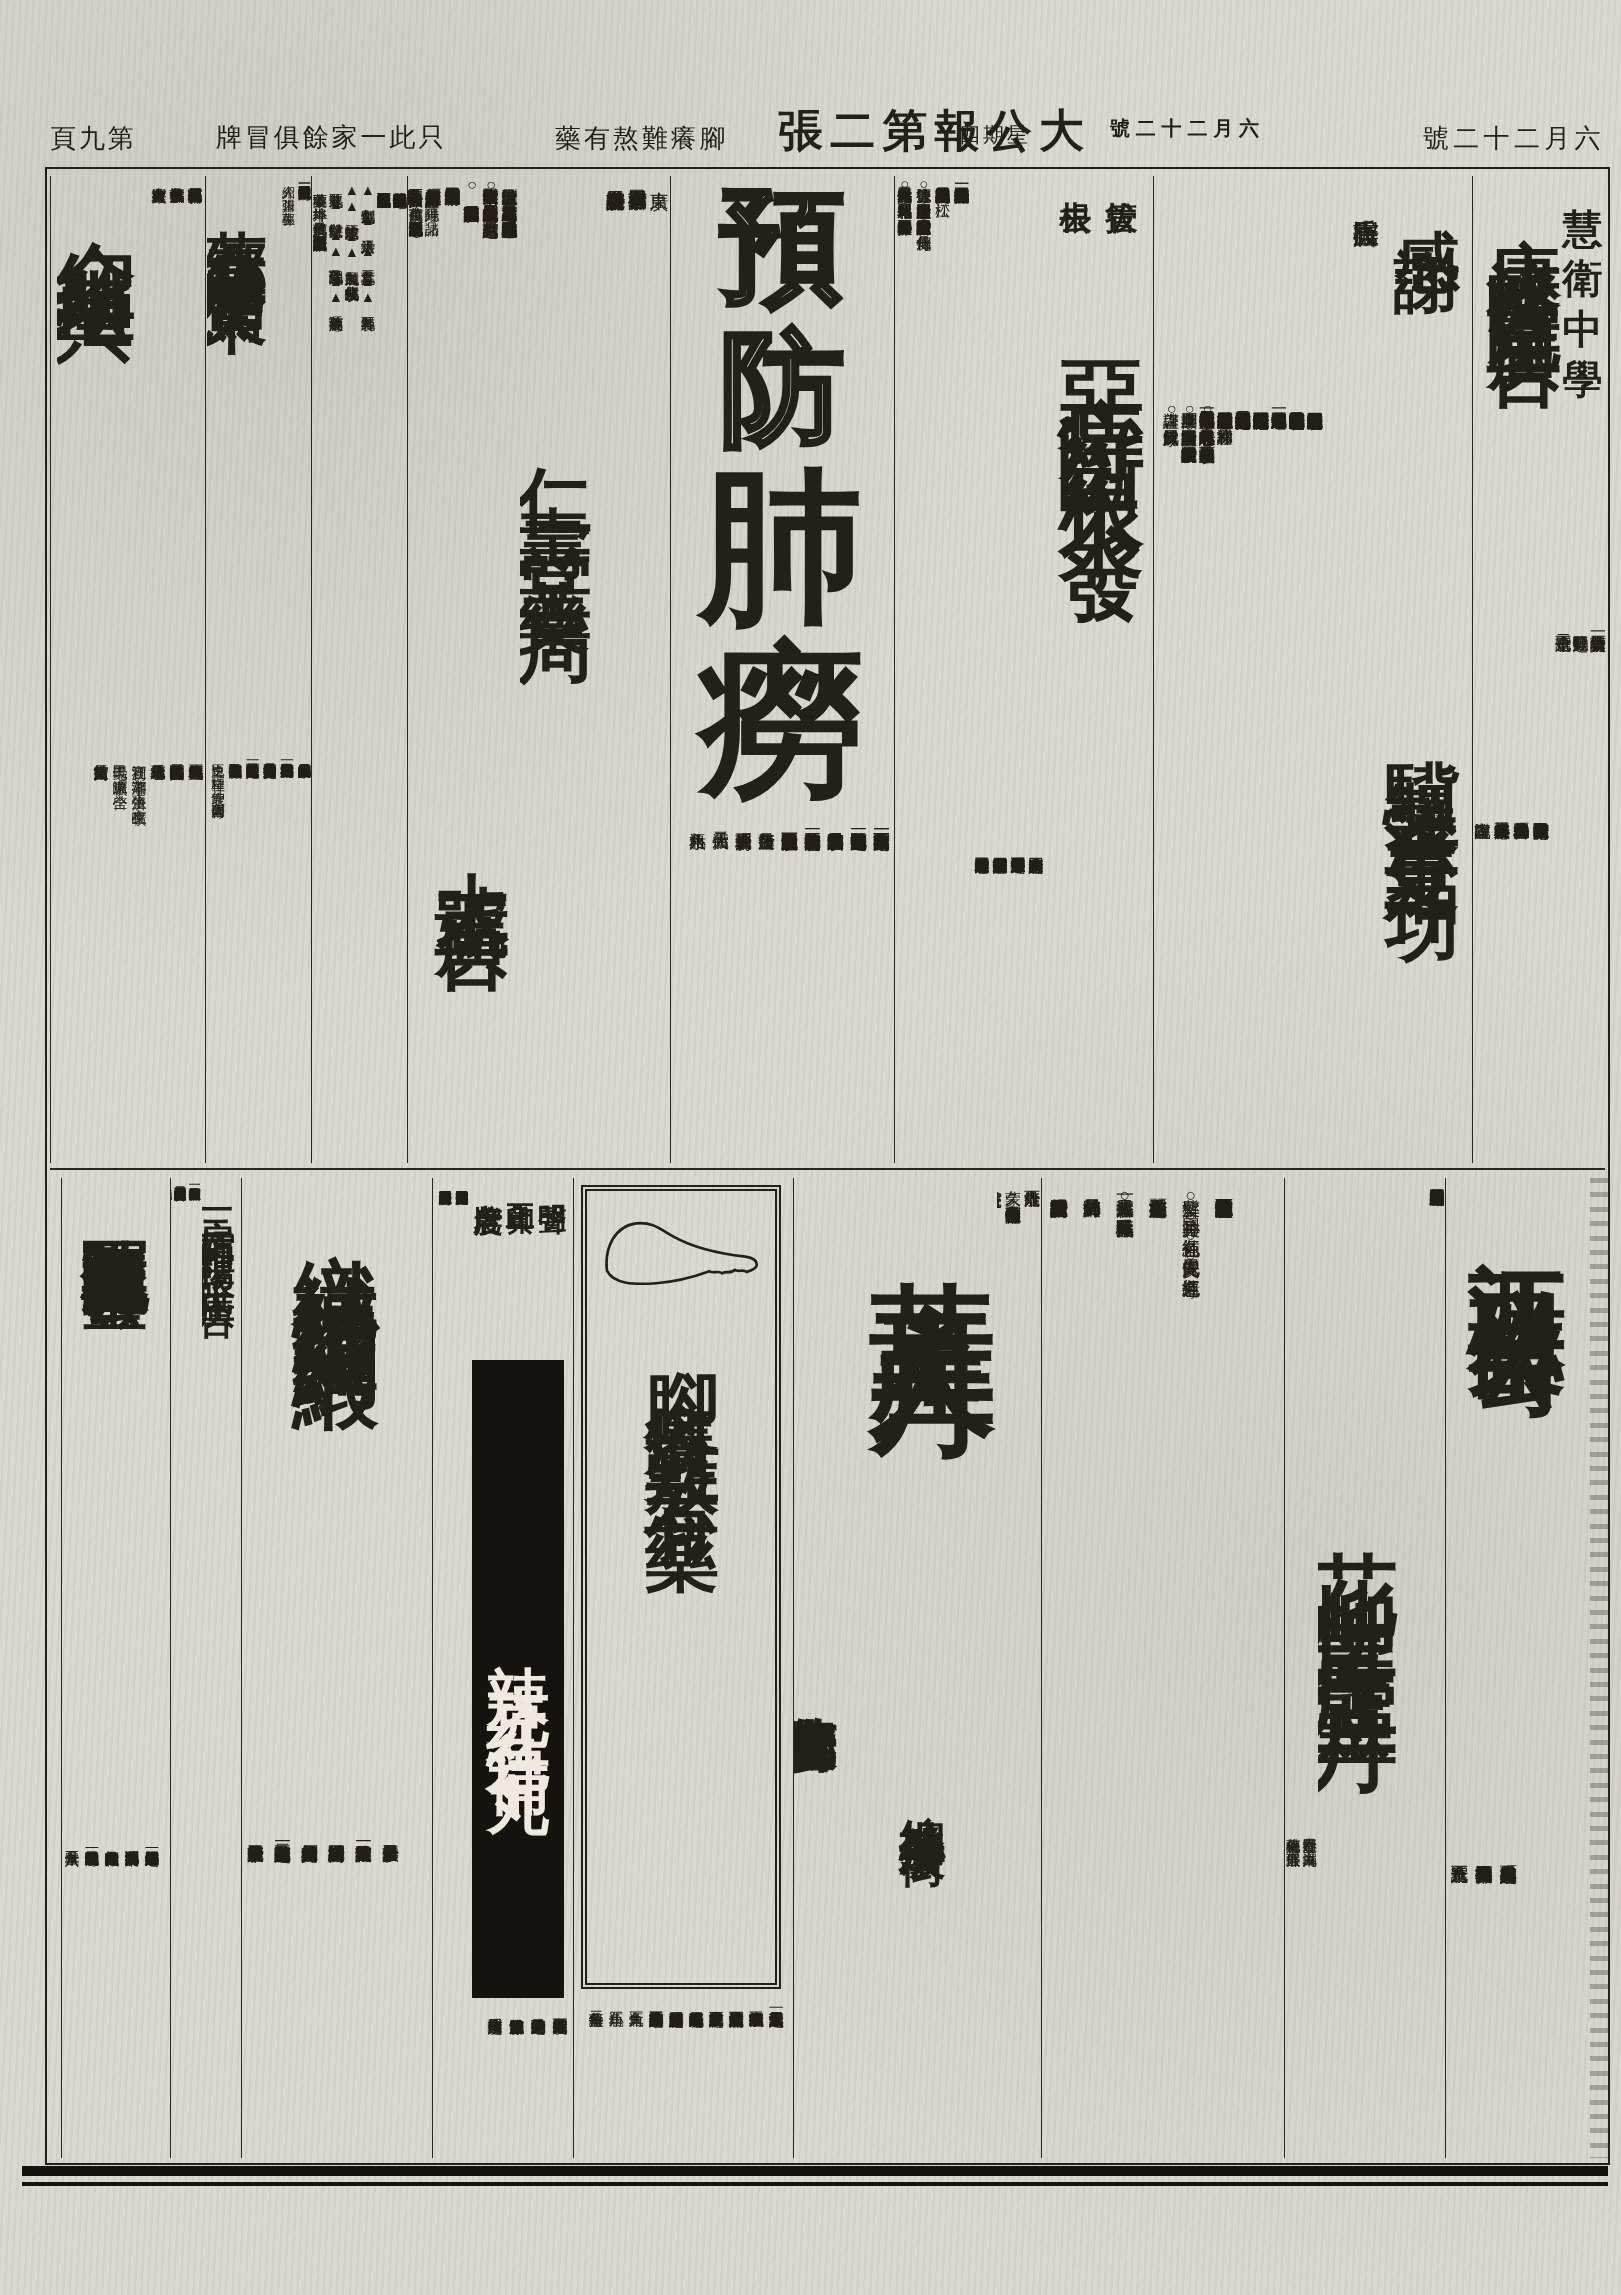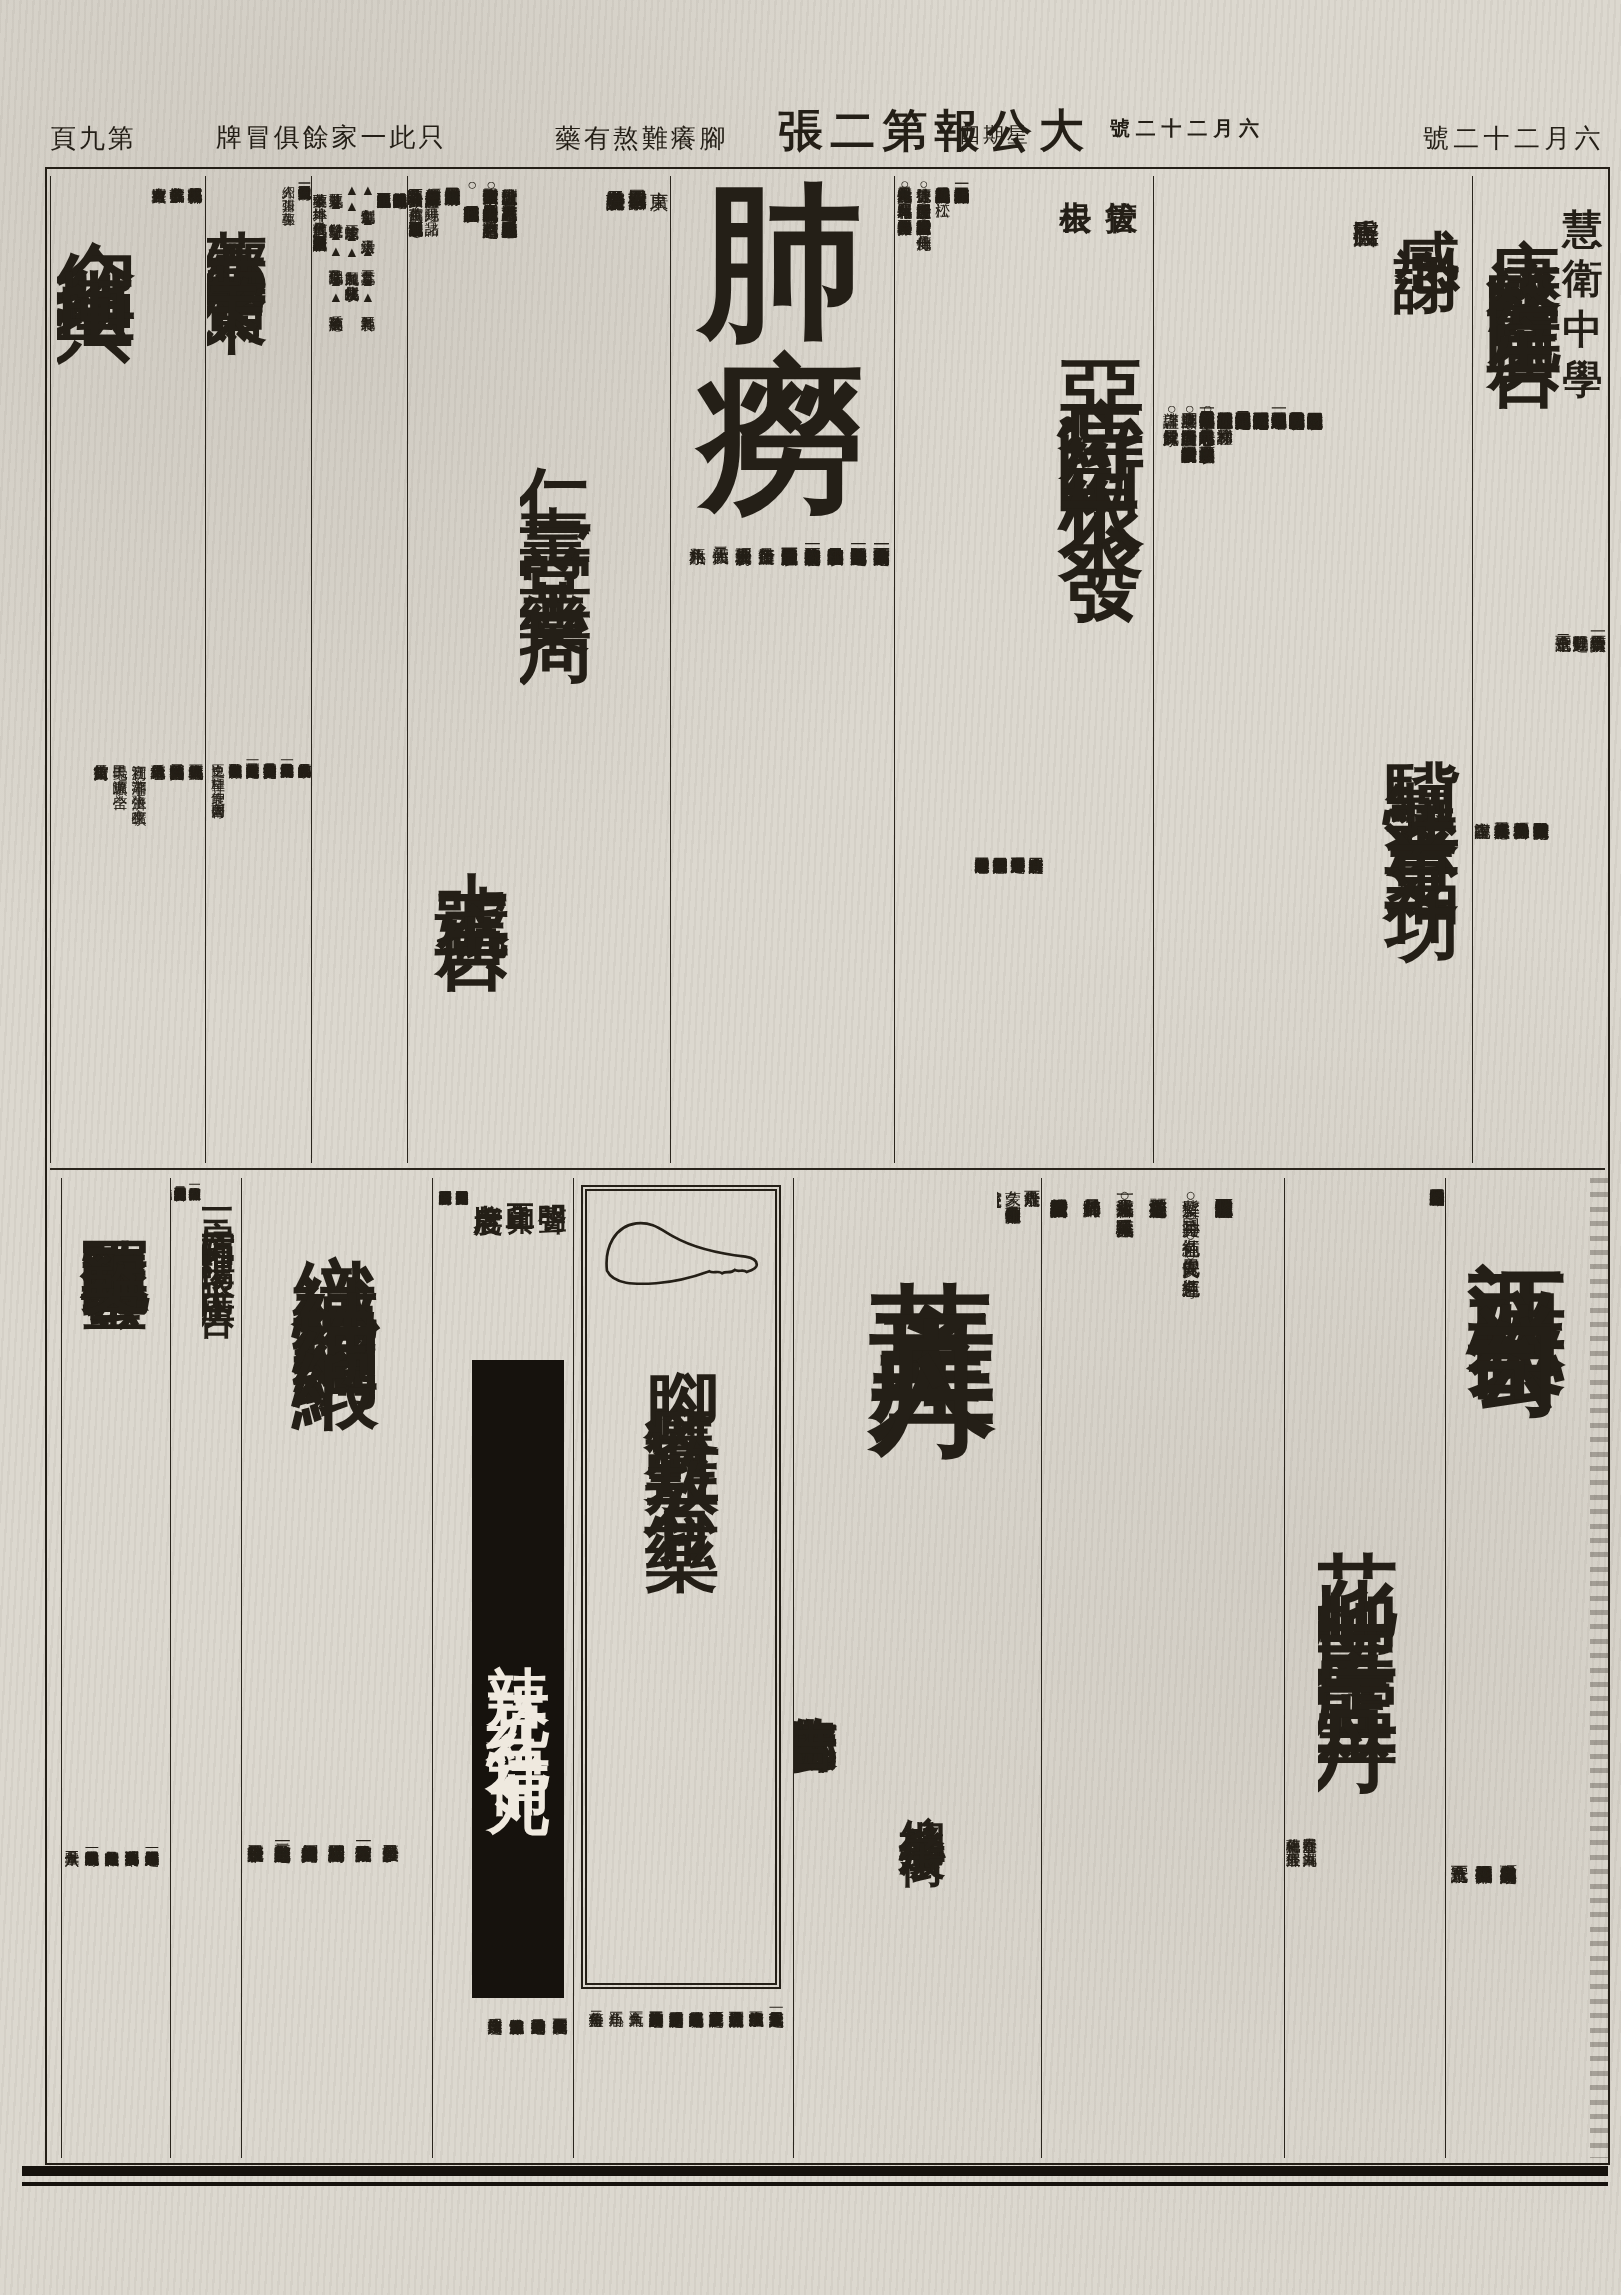--- a/index.html
+++ b/index.html
@@ -86,20 +86,21 @@
 臥一種困苦狼狽之狀筆不能述偶聞友人述及上海</div>
       <div class="v" style="width:97px;height:987px;font-size:15px;line-height:19px;">辦香盧所製萬金不換化痔仙丹奇驗素著乃卽寄洋六元購丹一料幷雙料惡痔去管膏一瓶擦食兼施果然痊痛頓止
 日後其管連根脫落完好如初同事目覩神效爭相購服皆得先後見痊且至今均未復發爲此集資登報以誌感謝　松江
 源號徐捷先啓○發行所開設上海盆湯弄內○分設長沙省城內糧道街中國銀行東首崔氏辦香盧謹啓○化痔仙丹價
 目雙料每兩二元八角每料六瓶七元○單料每瓶一元每料五瓶四元○擦惡痔去管膏雙料兩元單料每盒一
 元○長沙分盧只有糧道街一家藥之眞僞攸關生命購者希認明辦香盧招牌庶不致悞</div>
     </div>
   </div>
 
   <div class="blk sep" style="left:670px;top:176px;width:223px;height:987px;">
+    <div class="rtl outline hl" style="display:block;text-align:center;font-size:124px;line-height:1.15;">預防</div>
     <div class="hl" style="text-align:center;font-size:166px;line-height:1.05;">肺</div>
     <div class="hl" style="text-align:center;font-size:166px;line-height:1.05;">癆</div>
     <div class="v" style="height:375px;width:100%;font-size:16.6px;line-height:23px;margin-top:10px;">西諺有云一兩防病藥較之一磅療病藥更屬可貴故
 肺癆一症較之他病尤屬危險醫治匪易須宜預先防
 範凡遇咳嗽傷風速宜滋養肺體調護肺金俾早除根
 不致變成肺癆化痰養肺汁爲防癆療咳之要素一經
 服下立能咳止痰消肺體強健百病不侵誠聖藥也購者注意
 發行所上海昌達藥行
 長沙經理五洲大藥房
 價大瓶二元

